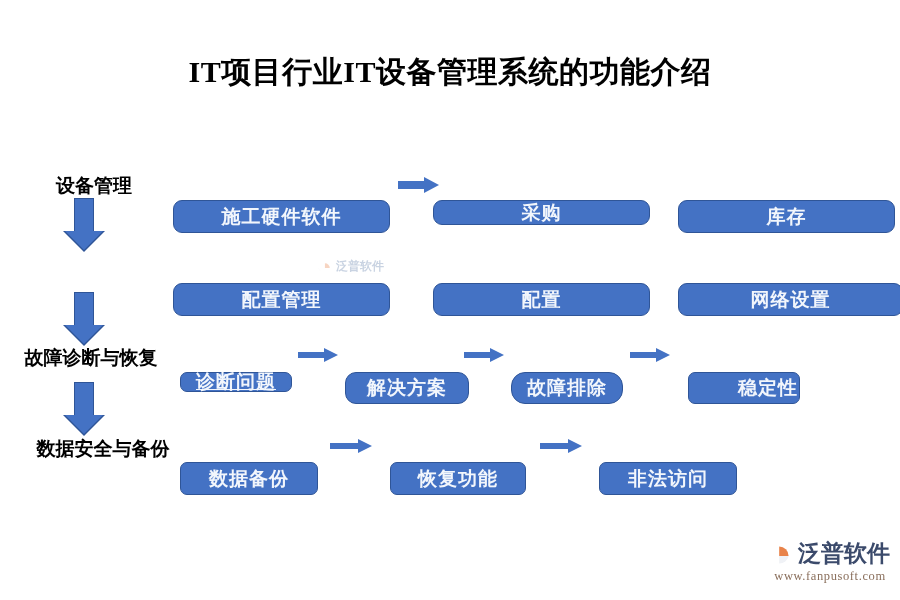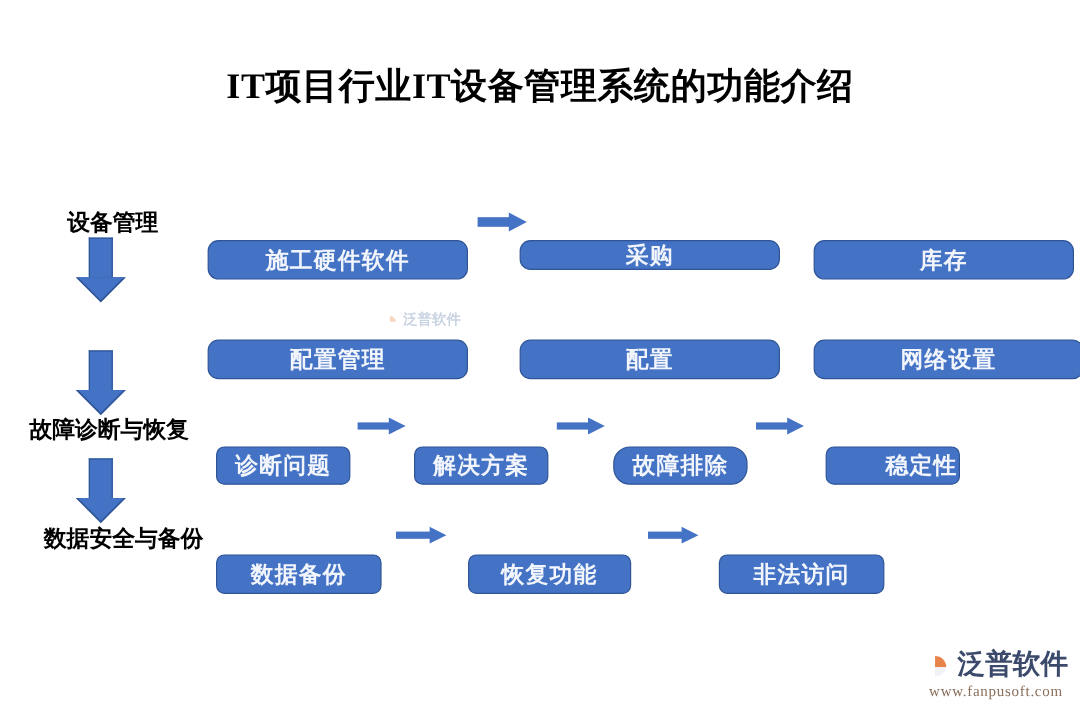--- a/index.html
+++ b/index.html
@@ -213,28 +213,28 @@
   </div>
 
   <div class="arrow-down" style="left:63px; top:292px; width:42px; height:54px;">
     <span class="d-shaft" style="left:11px; top:0px; width:20px; height:36px;"></span>
     <span class="d-head-o" style="left:0px; top:33px; border-width:21px 21px 0 21px;"></span>
     <span class="d-head" style="left:2px; top:33px; border-width:19px 19px 0 19px;"></span>
   </div>
 
   <div class="row-label" style="left:6px; top:345px; width:170px;">故障诊断与恢复</div>
 
-  <div class="box r34" style="left:180px; top:340px; width:112px; height:32px;">诊断问题</div>
+  <div class="box r34" style="left:180px; top:340px; width:112px; height:20px;text-decoration:underline;">诊断问题</div>
 
   <div class="arrow-right" style="left:298px; top:348px; width:42px; height:14px;">
     <span class="shaft" style="top:4px; width:28px; height:6px;"></span>
     <span class="head" style="left:26px; top:0px; border-width:7px 0 7px 14px;"></span>
   </div>
 
-  <div class="box r34" style="left:345px; top:340px; width:112px; height:32px;">解决方案</div>
+  <div class="box r34" style="left:345px; top:340px; width:124px; height:32px;border-radius:11px;">解决方案</div>
 
   <div class="arrow-right" style="left:464px; top:348px; width:42px; height:14px;">
     <span class="shaft" style="top:4px; width:28px; height:6px;"></span>
     <span class="head" style="left:26px; top:0px; border-width:7px 0 7px 14px;"></span>
   </div>
 
   <div class="box r34" style="left:511px; top:340px; width:112px; height:32px;border-radius:14px;">故障排除</div>
 
   <div class="arrow-right" style="left:630px; top:348px; width:42px; height:14px;">
     <span class="shaft" style="top:4px; width:28px; height:6px;"></span>

